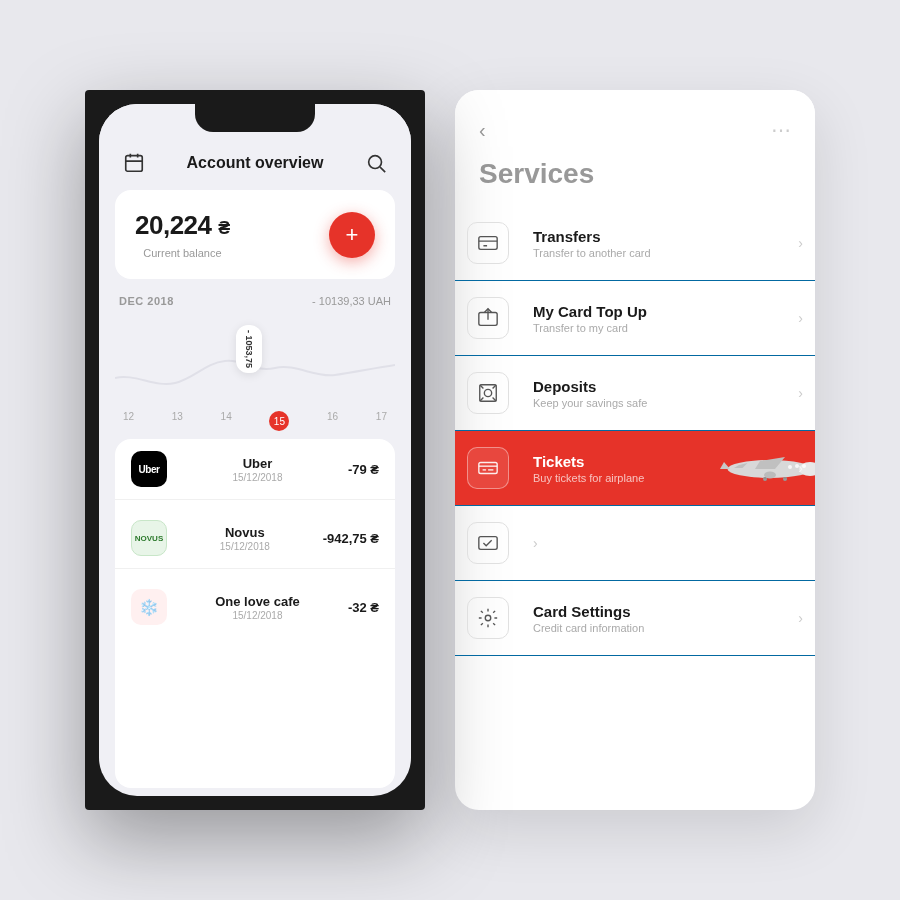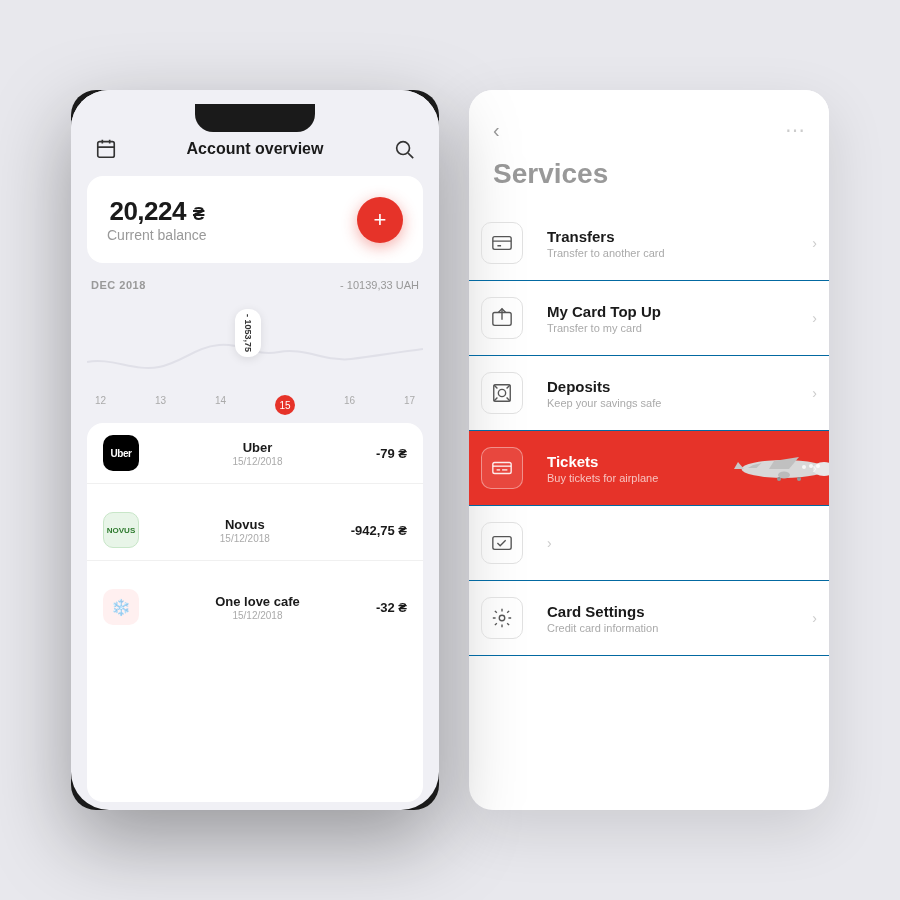--- a/index.html
+++ b/index.html
@@ -20,24 +20,25 @@
       gap: 30px;
       align-items: center;
       padding: 40px;
       width: 100%;
       height: 100%;
       justify-content: center;
     }
 
     
     .phone-wrapper {
-      width: 368px;
+      width: 340px;
       height: 720px;
       background: #1a1a1a;
-      border-radius: 25px;
+      border-radius: 4px;
+      padding: 14px;
       box-shadow: 0 30px 80px rgba(0,0,0,0.35);
       position: relative;
       flex-shrink: 0;
     }
 
     .phone-notch {
       position: absolute;
       top: 14px;
       left: 50%;
       transform: translateX(-50%);
@@ -93,23 +94,23 @@
     }
 
     .balance-amount {
       font-size: 26px;
       font-weight: 700;
       color: #1a1a1a;
       letter-spacing: -0.5px;
     }
 
     .balance-label {
-      font-size: 14px;
+      font-size: 11px;
       color: #999;
-      margin-top: 0;
+      margin-top: 6px;
     }
 
     .add-btn {
       width: 46px;
       height: 46px;
       background: #e63329;
       border-radius: 50%;
       display: flex;
       align-items: center;
       justify-content: center;
@@ -174,21 +175,21 @@
     .chart-svg {
       width: 100%;
       height: 80px;
     }
 
     
     .transaction-list {
       flex: 1;
       display: flex;
       flex-direction: column;
-      gap: 16px;
+      gap: 8px;
       background: #fff;
       border-radius: 16px;
       overflow: hidden;
       margin-bottom: 8px;
     }
 
     .transaction-item {
       display: flex;
       align-items: center;
       padding: 12px 16px;

